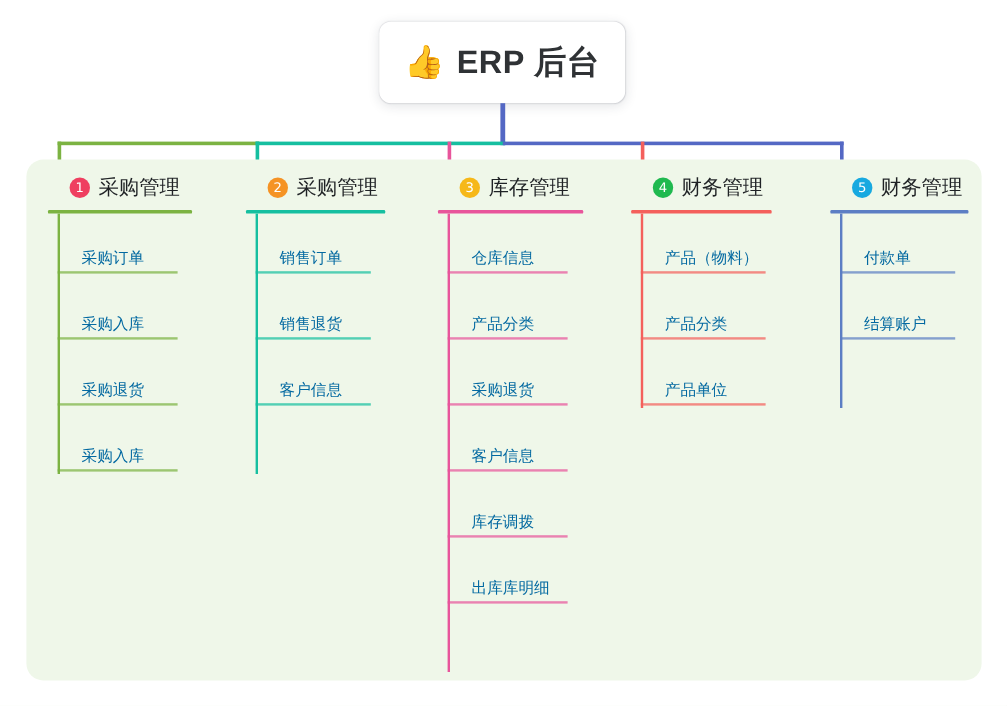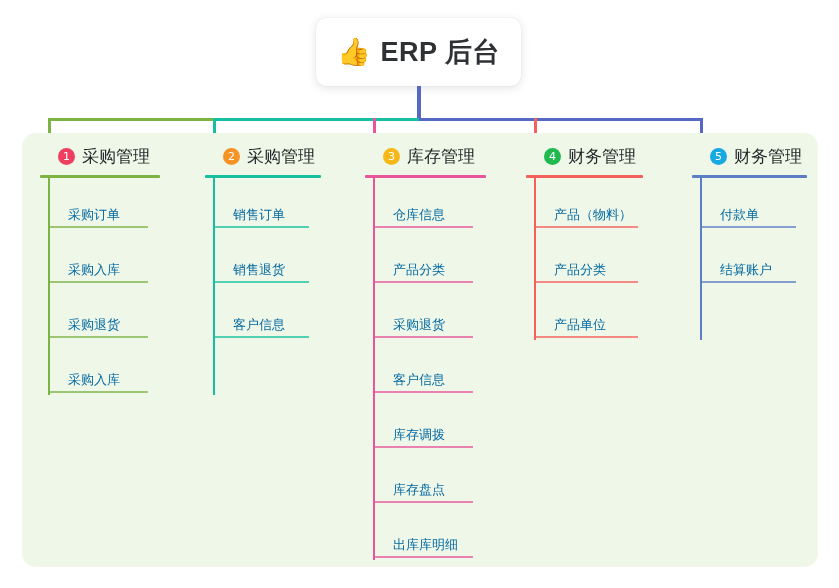--- a/index.html
+++ b/index.html
@@ -218,24 +218,20 @@
         </div>
         <div class="leaf">
           <span class="leaf-label">客户信息</span>
           <div class="leaf-rule" style="width: 100px; background: rgb(232, 85, 155); opacity: 0.72;"></div>
         </div>
         <div class="leaf">
           <span class="leaf-label">库存调拨</span>
           <div class="leaf-rule" style="width: 100px; background: rgb(232, 85, 155); opacity: 0.72;"></div>
         </div>
         <div class="leaf">
-          <span class="leaf-label">库存盘点</span>
-          <div class="leaf-rule" style="width: 100px; background: rgb(232, 85, 155); opacity: 0.72;"></div>
-        </div>
-        <div class="leaf">
           <span class="leaf-label">出库库明细</span>
           <div class="leaf-rule" style="width: 100px; background: rgb(232, 85, 155); opacity: 0.72;"></div>
         </div>
       </div>
     </div>
     <div class="column" style="left: 526px; width: 117px;">
       <div class="col-head">
         <span class="badge" style="background: rgb(31, 185, 79);">4</span>
         <span class="col-title">财务管理</span>
       </div>

